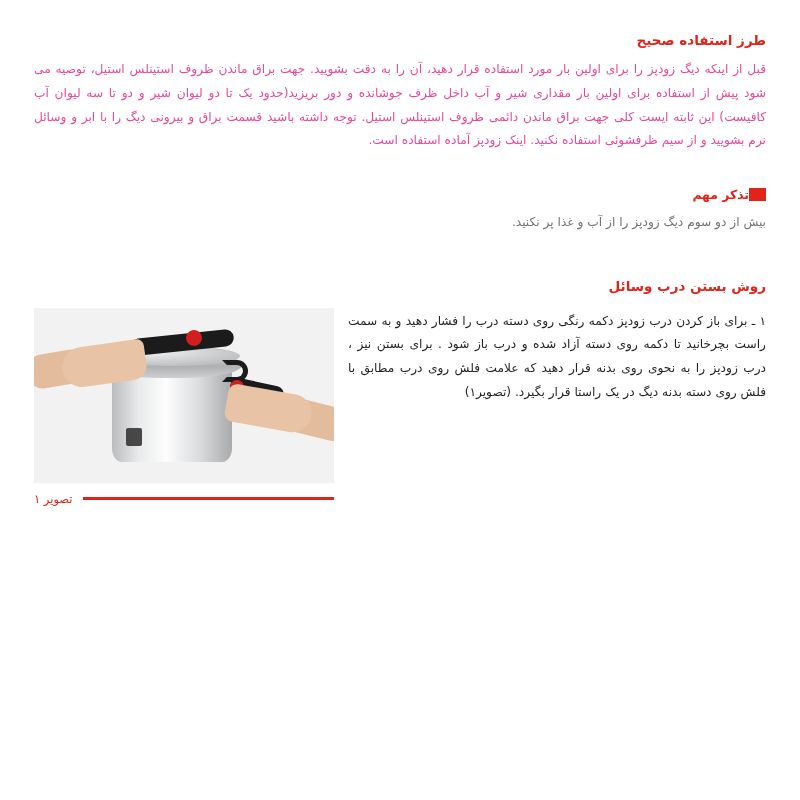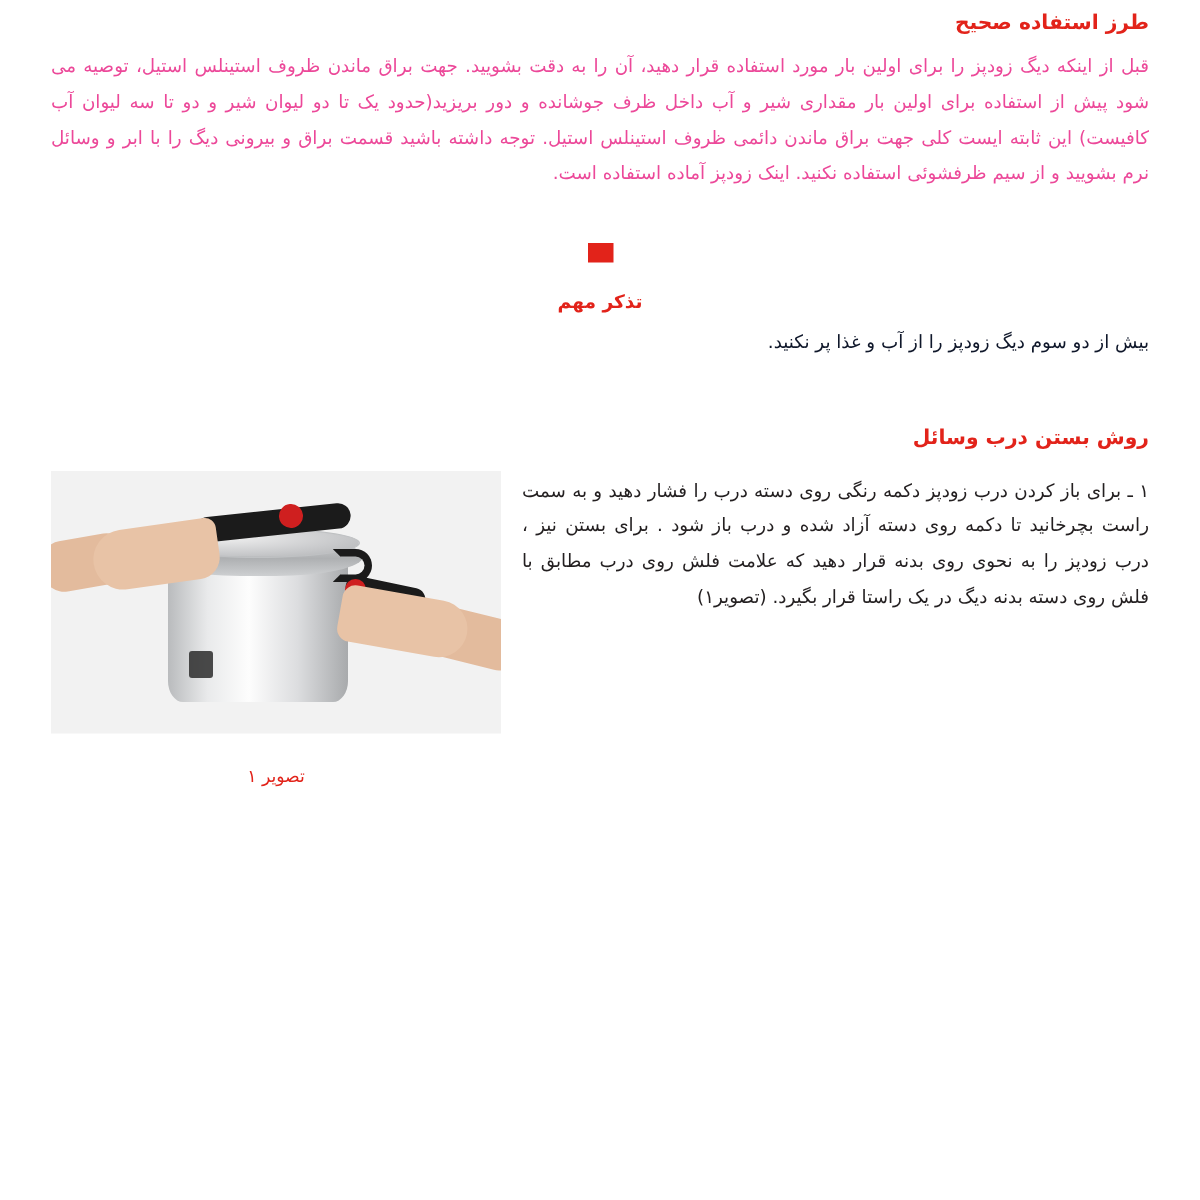--- a/index.html
+++ b/index.html
@@ -12,21 +12,21 @@
     width: 800px;
     height: 800px;
     font-family: "DejaVu Sans", "Liberation Sans", sans-serif;
     color: #231f20;
     position: relative;
     overflow: hidden;
   }
   .page {
     width: 800px;
     height: 800px;
-    padding: 7px 34px 0 34px;
+    padding: 32px 34px 0 34px;
     position: relative;
   }
 
   
   .section-heading {
     color: #e2231a;
     font-size: 13.5px;
     font-weight: bold;
     text-align: right;
     margin: 0 0 10px 0;
@@ -44,43 +44,43 @@
     direction: rtl;
   }
 
   
   .note-block {
     margin-top: 34px;
     position: relative;
   }
   .note-head {
     display: flex;
-    flex-direction: column;
+    flex-direction: row;
     align-items: center;
     justify-content: flex-start;
-    gap: 18px;
+    gap: 0;
     margin-bottom: 9px;
   }
   .note-mark {
     width: 17px;
     height: 13px;
     background: #e2231a;
     display: inline-block;
     flex: 0 0 auto;
   }
   .note-title {
     color: #e2231a;
     font-size: 12.4px;
     font-weight: bold;
   }
   .note-line {
     font-size: 12.2px;
     line-height: 1.85;
     text-align: right;
-    color: #0f172a;
+    color: #737373;
   }
 
   
   .section2 {
     margin-top: 44px;
   }
 
   
   .fig-row {
     display: flex;
@@ -104,21 +104,21 @@
   }
   .fig-box {
     width: 300px;
     height: 175px;
     background: #f2f2f2;
     position: relative;
     overflow: hidden;
   }
   .fig-caption-row {
     display: flex;
-    flex-direction: column;
+    flex-direction: row;
     align-items: center;
     gap: 10px;
     margin-top: 9px;
     width: 300px;
   }
   .fig-caption {
     color: #e2231a;
     font-size: 11.5px;
     white-space: nowrap;
     flex: 0 0 auto;

